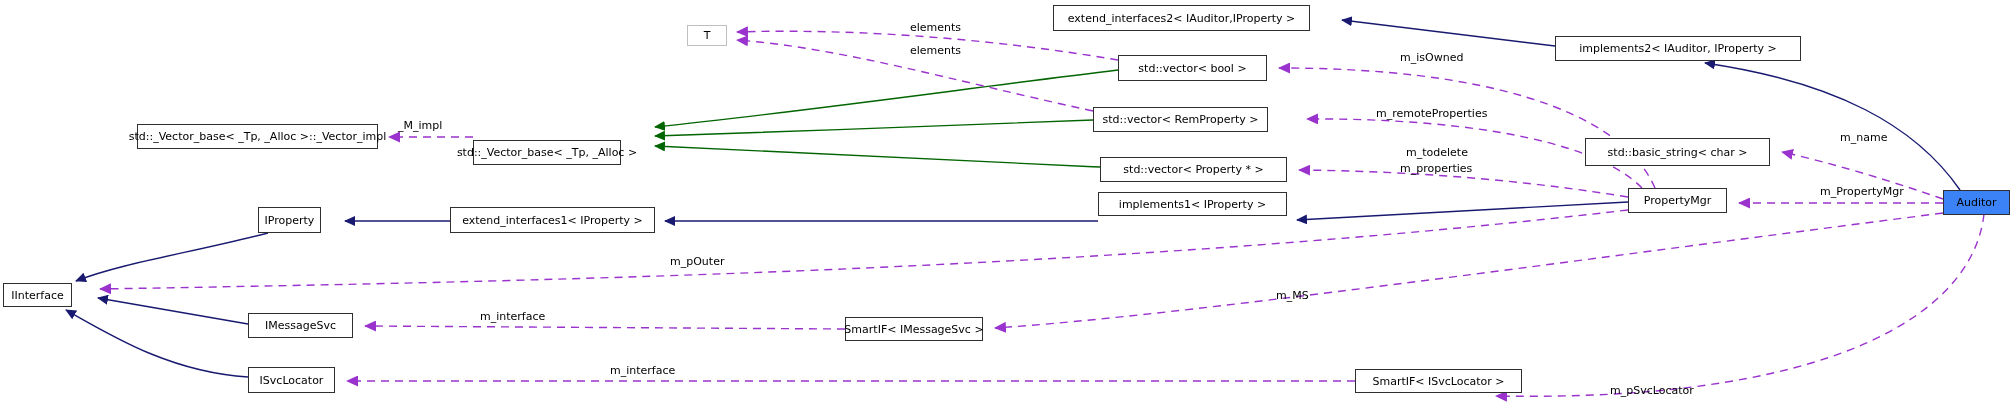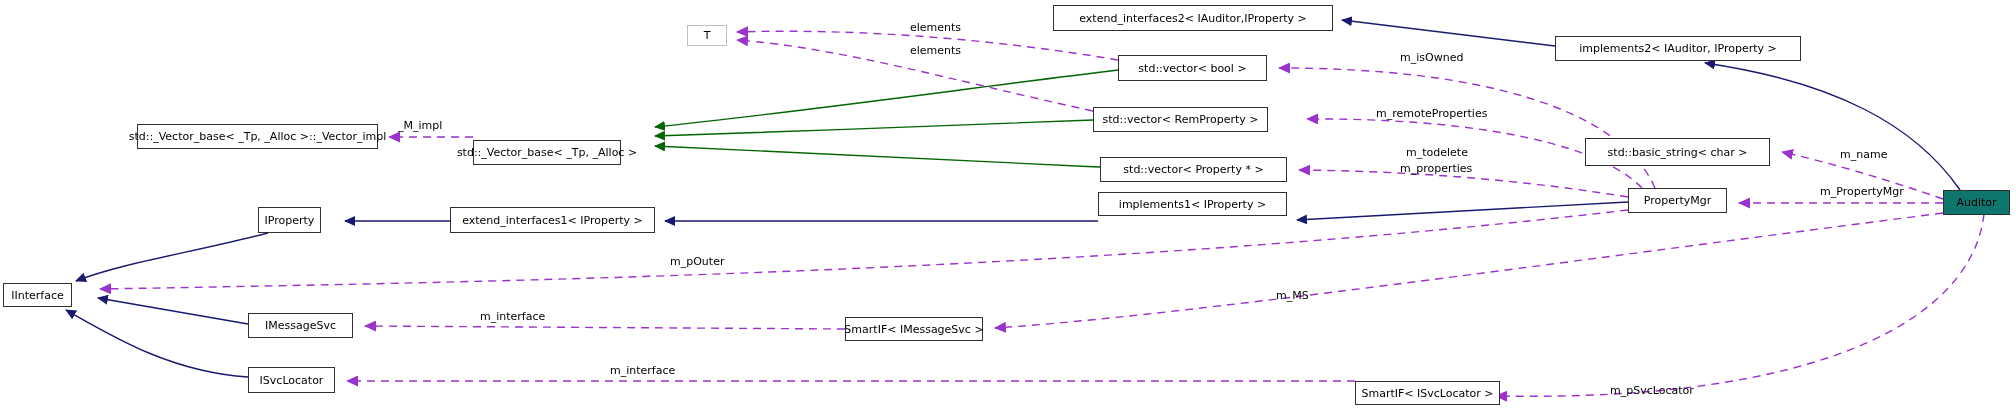--- a/index.html
+++ b/index.html
@@ -18,21 +18,21 @@
     border:1.5px solid #2f2f2f;
     background:#ffffff;
     color:#000000;
     font-size:11px;
     display:flex;
     align-items:center;
     justify-content:center;
     white-space:nowrap;
     z-index:2;
   }
-  .node.current{background:#0f766e;}
+  .node.current{background:#3b82f6;}
   .node.tparam{border:1px solid #bfbfbf;}
   .elabel{
     position:absolute;
     color:#000000;
     font-size:11px;
     white-space:nowrap;
     z-index:3;
   }
   .inh{stroke:#191970;fill:none;stroke-width:1.4;}
   .prot{stroke:#006400;fill:none;stroke-width:1.4;}
@@ -77,48 +77,48 @@
     <path class="use" d="M 1628,197 C 1510,178 1400,171 1299,170" marker-end="url(#ah-purple)"></path>
     <path class="use" d="M 1943,199 C 1888,180 1832,163 1782,152" marker-end="url(#ah-purple)"></path>
     <path class="use" d="M 1943,203 L 1739,203" marker-end="url(#ah-purple)"></path>
     <path class="use" d="M 1628,210 C 1100,272 500,282 100,289" marker-end="url(#ah-purple)"></path>
     <path class="use" d="M 1943,213 C 1560,262 1180,316 995,328" marker-end="url(#ah-purple)"></path>
     <path class="use" d="M 845,329 L 365,326" marker-end="url(#ah-purple)"></path>
     <path class="use" d="M 1984,214 C 1972,320 1820,402 1496,396" marker-end="url(#ah-purple)"></path>
     <path class="use" d="M 1355,381 L 347,381" marker-end="url(#ah-purple)"></path>
   </svg>
 
-  <div class="node" style="left:1053px;top:5px;width:280px;height:26px">extend_interfaces2&lt; IAuditor,IProperty &gt;</div>
+  <div class="node" style="left:1053px;top:5px;width:257px;height:26px">extend_interfaces2&lt; IAuditor,IProperty &gt;</div>
   <div class="node" style="left:1555px;top:36px;width:246px;height:25px">implements2&lt; IAuditor, IProperty &gt;</div>
   <div class="node tparam" style="left:687px;top:25px;width:40px;height:21px">T</div>
   <div class="node" style="left:1118px;top:55px;width:149px;height:26px">std::vector&lt; bool &gt;</div>
   <div class="node" style="left:137px;top:124px;width:241px;height:25px">std::_Vector_base&lt; _Tp, _Alloc &gt;::_Vector_impl</div>
   <div class="node" style="left:473px;top:140px;width:148px;height:25px">std::_Vector_base&lt; _Tp, _Alloc &gt;</div>
   <div class="node" style="left:1093px;top:107px;width:175px;height:25px">std::vector&lt; RemProperty &gt;</div>
   <div class="node" style="left:1100px;top:157px;width:187px;height:25px">std::vector&lt; Property * &gt;</div>
   <div class="node" style="left:1585px;top:138px;width:185px;height:28px">std::basic_string&lt; char &gt;</div>
   <div class="node" style="left:1628px;top:188px;width:99px;height:25px">PropertyMgr</div>
   <div class="node current" style="left:1943px;top:190px;width:67px;height:25px">Auditor</div>
   <div class="node" style="left:258px;top:207px;width:63px;height:26px">IProperty</div>
   <div class="node" style="left:450px;top:207px;width:205px;height:26px">extend_interfaces1&lt; IProperty &gt;</div>
   <div class="node" style="left:1098px;top:192px;width:189px;height:24px">implements1&lt; IProperty &gt;</div>
   <div class="node" style="left:3px;top:283px;width:69px;height:24px">IInterface</div>
   <div class="node" style="left:248px;top:313px;width:105px;height:25px">IMessageSvc</div>
   <div class="node" style="left:845px;top:317px;width:138px;height:24px">SmartIF&lt; IMessageSvc &gt;</div>
   <div class="node" style="left:248px;top:367px;width:87px;height:26px">ISvcLocator</div>
-  <div class="node" style="left:1355px;top:381px;width:145px;height:24px">SmartIF&lt; ISvcLocator &gt;</div>
+  <div class="node" style="left:1355px;top:369px;width:167px;height:24px">SmartIF&lt; ISvcLocator &gt;</div>
 
   <div class="elabel" style="left:910px;top:21px">elements</div>
   <div class="elabel" style="left:910px;top:44px">elements</div>
   <div class="elabel" style="left:1400px;top:51px">m_isOwned</div>
   <div class="elabel" style="left:1376px;top:107px">m_remoteProperties</div>
   <div class="elabel" style="left:1406px;top:146px">m_todelete</div>
   <div class="elabel" style="left:1400px;top:162px">m_properties</div>
   <div class="elabel" style="left:398px;top:119px">_M_impl</div>
-  <div class="elabel" style="left:1840px;top:148px">m_name</div>
+  <div class="elabel" style="left:1840px;top:131px">m_name</div>
   <div class="elabel" style="left:1820px;top:185px">m_PropertyMgr</div>
   <div class="elabel" style="left:670px;top:255px">m_pOuter</div>
   <div class="elabel" style="left:1276px;top:289px">m_MS</div>
   <div class="elabel" style="left:480px;top:310px">m_interface</div>
   <div class="elabel" style="left:610px;top:364px">m_interface</div>
   <div class="elabel" style="left:1610px;top:384px">m_pSvcLocator</div>
 
 </div>
 
 </body></html>

